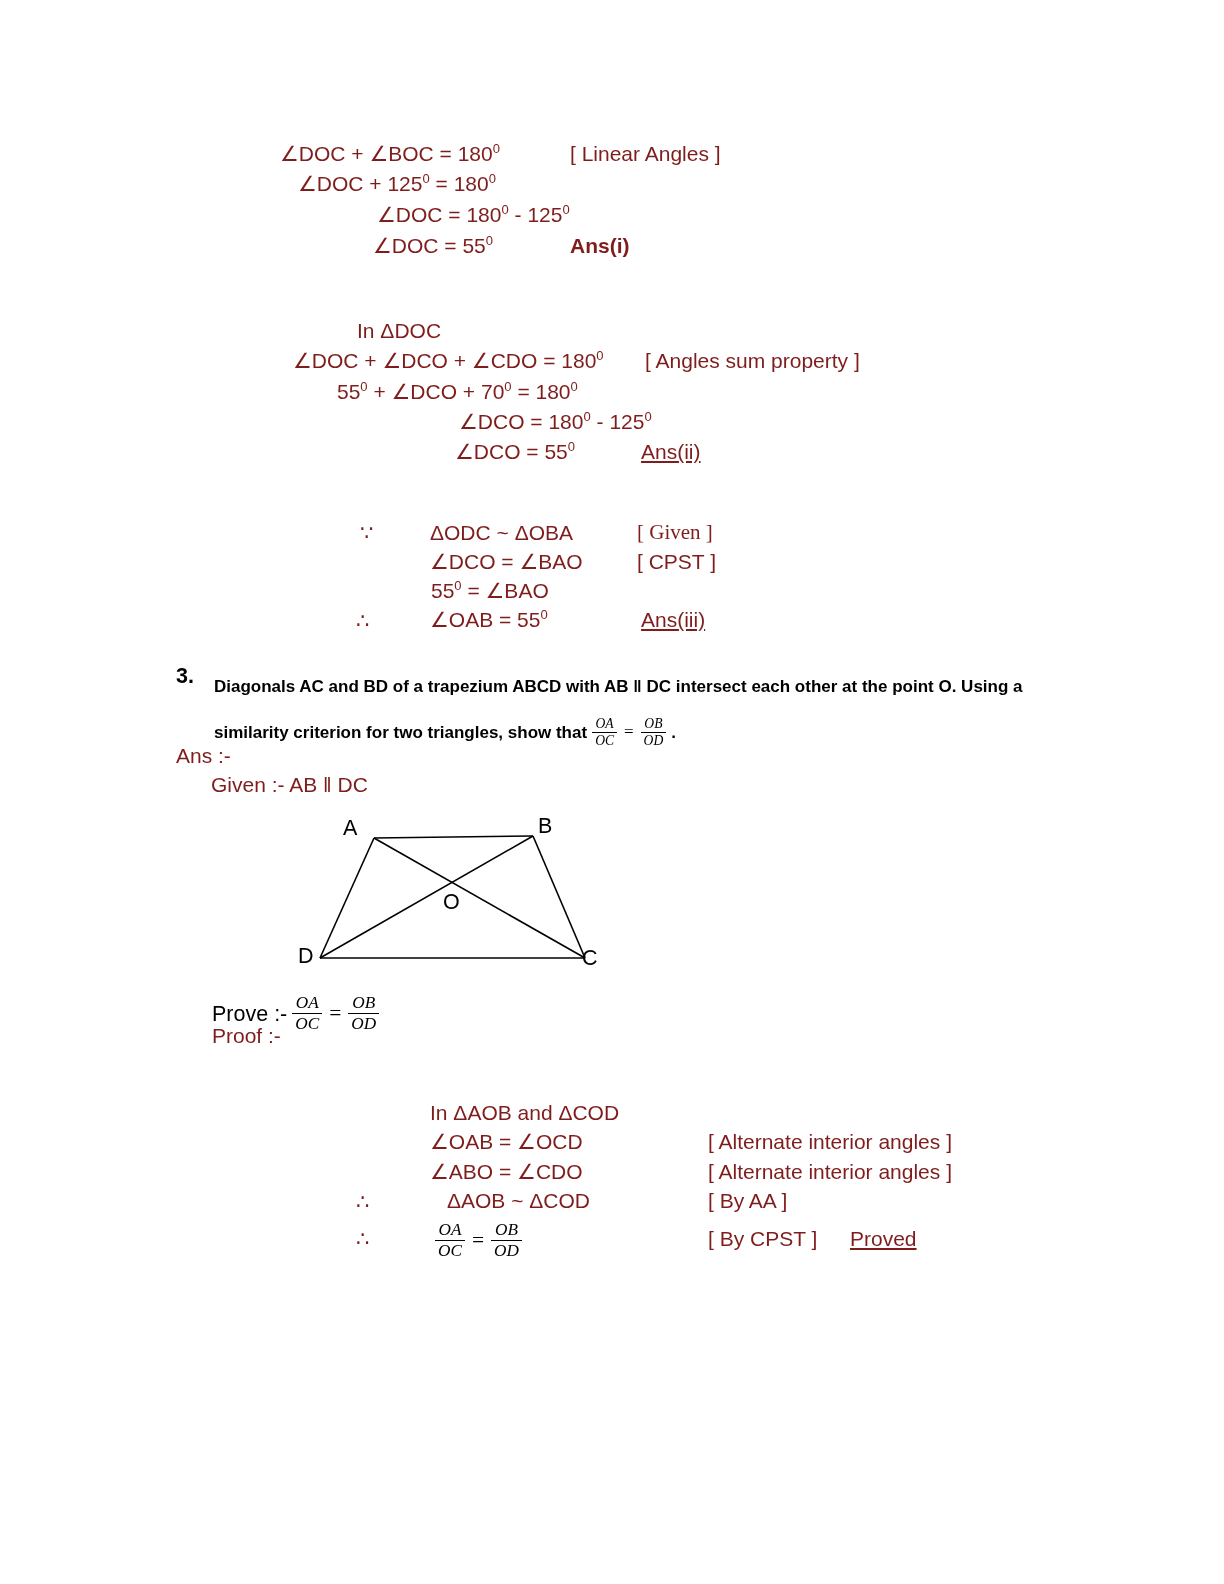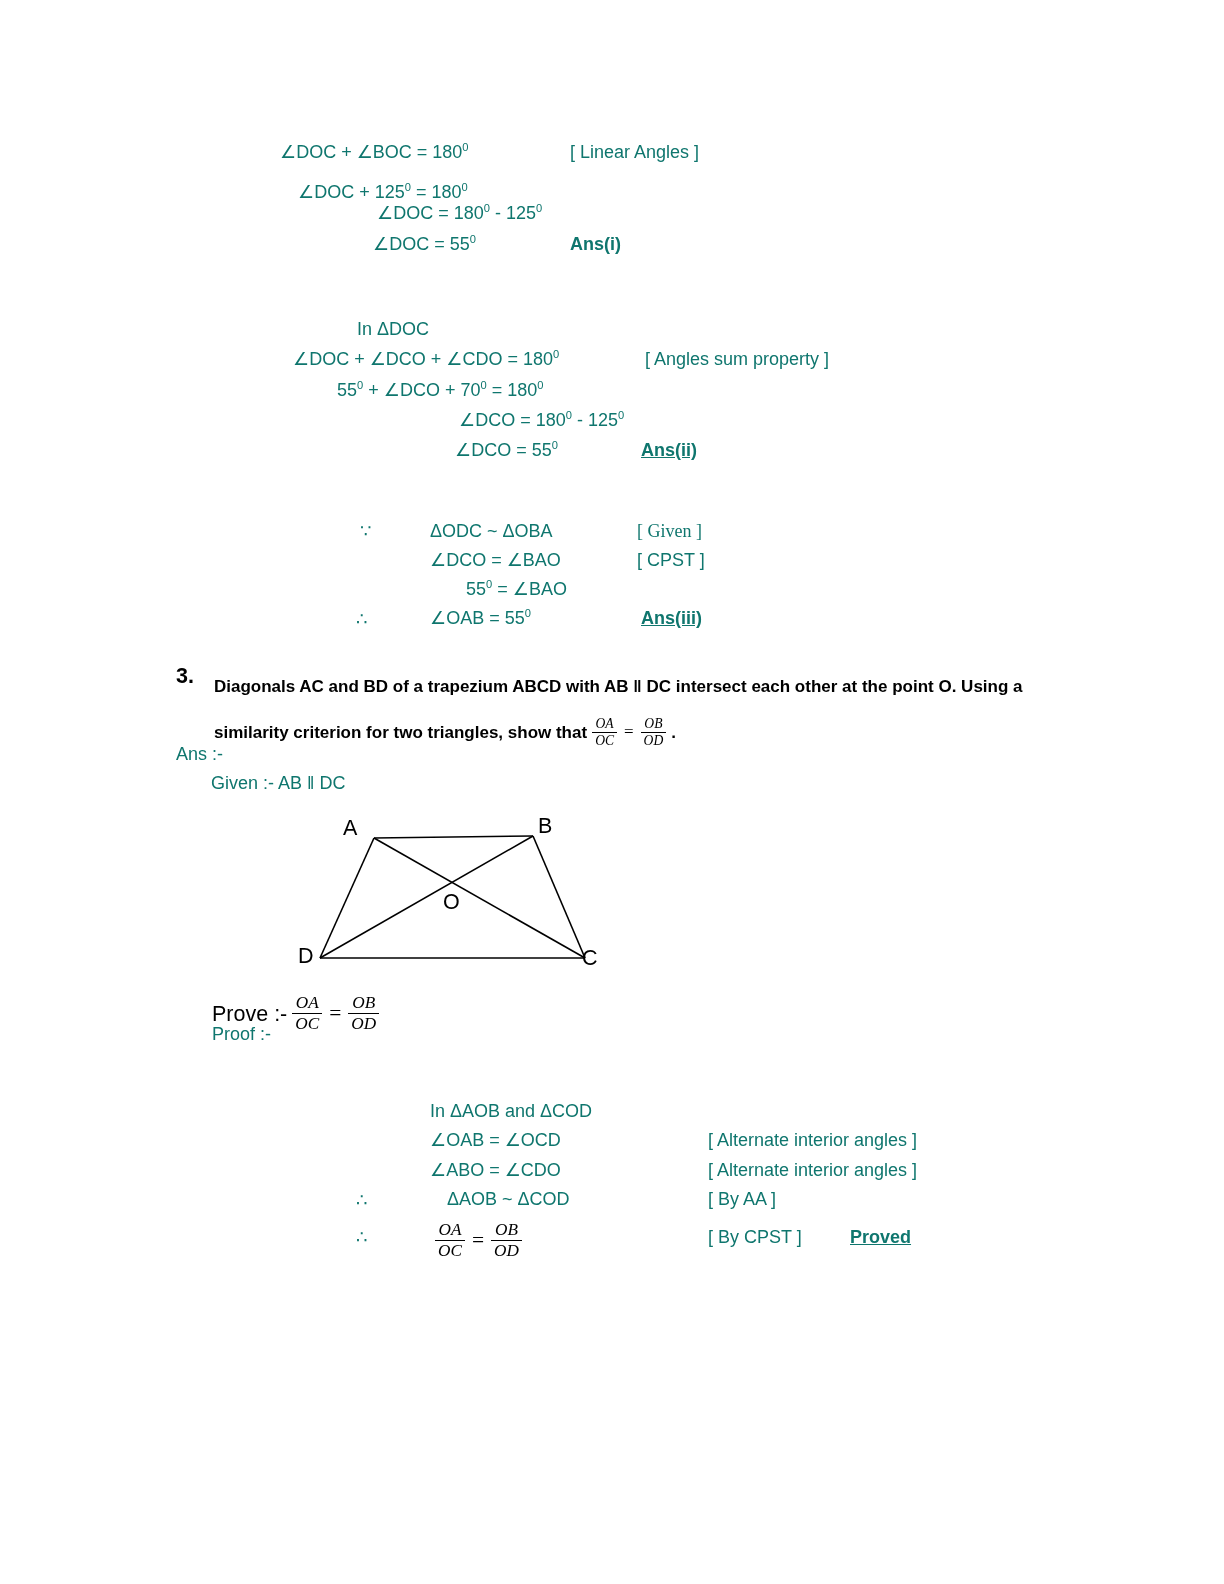--- a/index.html
+++ b/index.html
@@ -16,26 +16,26 @@
     overflow: hidden;
   }
   .page {
     position: absolute;
     inset: 0;
   }
   
   .ln {
     position: absolute;
     white-space: nowrap;
-    font-size: 18px;
+    font-size: 21px;
     line-height: 1.0;
-    color: #0f766e;
+    color: #7f1d1d;
   }
   .b { font-weight: bold; }
-  .bu { font-weight: bold; text-decoration: underline; }
+  .bu { font-weight: normal; text-decoration: underline; }
   sup {
     font-size: 0.62em;
     vertical-align: super;
     line-height: 0;
   }
   
   .qnum {
     position: absolute;
     font-size: 21.5px;
     font-weight: bold;
@@ -101,21 +101,21 @@
 </head>
 <body>
 
 <div class="page">
 
   <div class="ln" style="left:280px; top:143px;">
     <span>∠DOC + ∠BOC = 180</span><sup>0</sup>
   </div>
   <div class="ln" style="left:570px; top:143px;">[ Linear Angles ]</div>
 
-  <div class="ln" style="left:298px; top:183px;">
+  <div class="ln" style="left:298px; top:173px;">
     <span>∠DOC + 125</span><sup>0</sup><span> = 180</span><sup>0</sup>
   </div>
 
   <div class="ln" style="left:377px; top:204px;">
     <span>∠DOC = 180</span><sup>0</sup><span> - 125</span><sup>0</sup>
   </div>
 
   <div class="ln" style="left:373px; top:235px;">
     <span>∠DOC = 55</span><sup>0</sup>
   </div>
@@ -141,21 +141,21 @@
   </div>
   <div class="ln bu" style="left:641px; top:441px;">Ans(ii)</div>
 
   <div class="ln" style="left:360px; top:522px;">∵</div>
   <div class="ln" style="left:430px; top:522px;">ΔODC ~ ΔOBA</div>
   <div class="ln" style="left:637px; top:522px;font-family:Liberation Serif, serif;">[ Given ]</div>
 
   <div class="ln" style="left:430px; top:551px;">∠DCO = ∠BAO</div>
   <div class="ln" style="left:637px; top:551px;">[ CPST ]</div>
 
-  <div class="ln" style="left:466px; top:580px;">
+  <div class="ln" style="left:431px; top:580px;">
     <span>55</span><sup>0</sup><span> = ∠BAO</span>
   </div>
 
   <div class="ln" style="left:356px; top:610px;">∴</div>
   <div class="ln" style="left:430px; top:609px;">
     <span>∠OAB = 55</span><sup>0</sup>
   </div>
   <div class="ln bu" style="left:641px; top:609px;">Ans(iii)</div>
 
   <div class="qnum" style="left:176px; top:664px;">3.</div>

